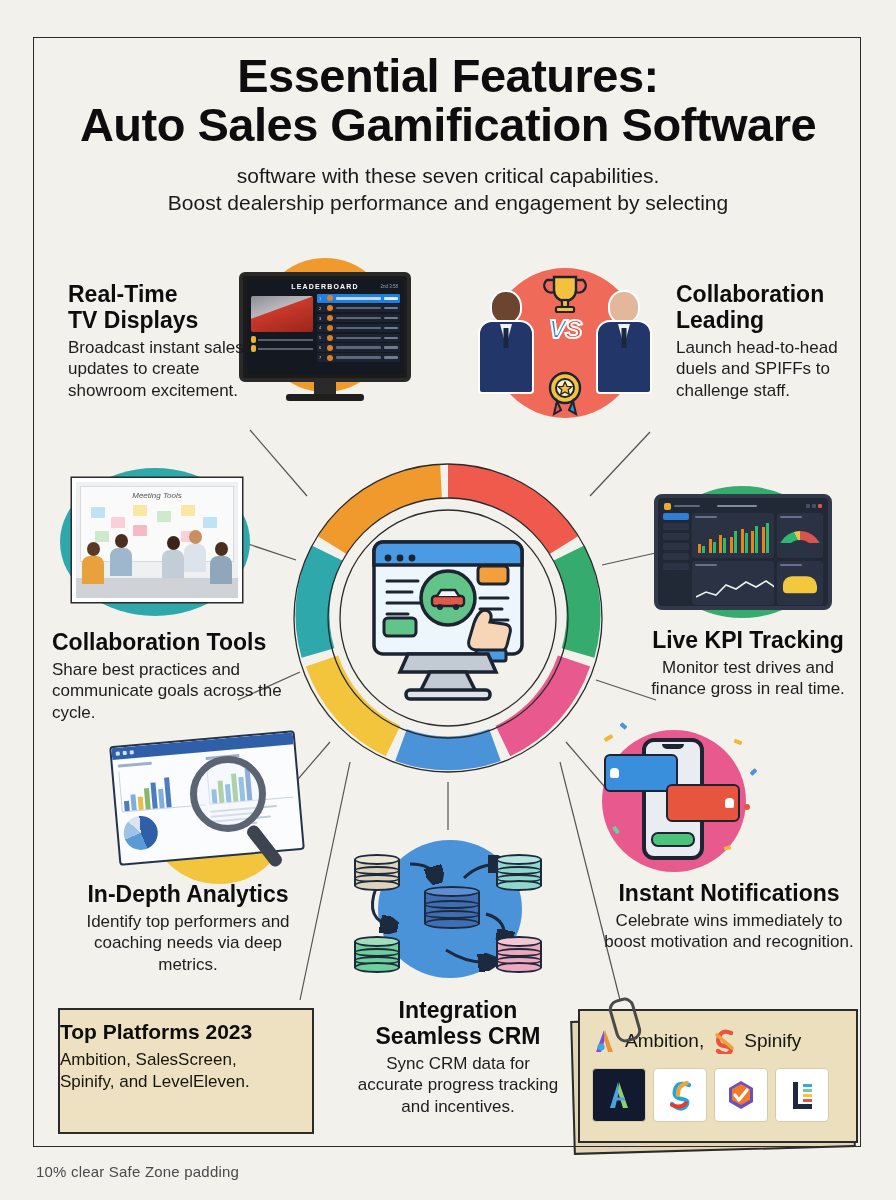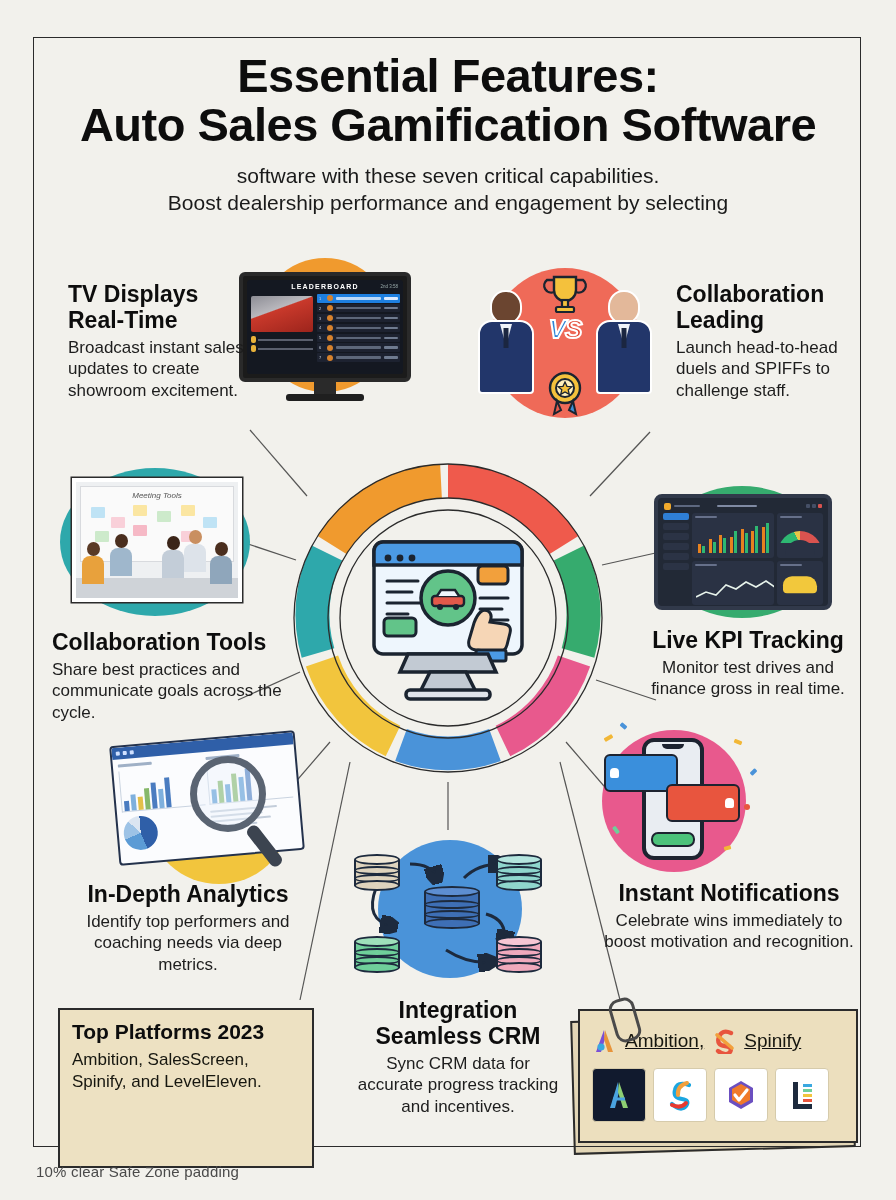--- a/index.html
+++ b/index.html
@@ -174,33 +174,33 @@
   .bubble .lines{flex:1;}
   .bubble .ln{height:2px;background:rgba(255,255,255,.9);border-radius:1px;margin-bottom:2.5px;}
   .bub-blue{left:10px;top:36px;width:62px;height:26px;background:#3a8fdc;}
   .bub-red{left:72px;top:66px;width:62px;height:26px;background:#e8553e;}
   .nt-bell{width:9px;height:10px;background:#fff;border-radius:4px 4px 2px 2px;}
   .nt-crown{position:absolute;left:68px;top:24px;width:0;height:0;border-left:11px solid transparent;border-right:11px solid transparent;border-bottom:13px solid #f2b736;}
   .confetti{position:absolute;border-radius:1px;}
 
   
   #card-platforms{
-    position:absolute;left:58px;top:1008px;width:256px;height:160px;
-    background:#ede1c2;border:2px solid #2b2b2b;box-sizing:border-box;padding:10px 12px;
+    position:absolute;left:58px;top:1008px;width:256px;height:126px;
+    background:#ede1c2;border:2px solid #2b2b2b;box-sizing:border-box;padding:10px 0;
   }
   .cp-title{font-size:21px;font-weight:bold;color:#0d0d0d;margin-bottom:5px;}
   .cp-body{font-size:17px;line-height:1.30;color:#16160f;}
 
   #card-logos{
     position:absolute;left:578px;top:1009px;width:280px;height:134px;
     background:#ecdfbe;border:2px solid #2b2b2b;box-sizing:border-box;padding:10px 12px;
   }
   #card-logos::before{content:"";position:absolute;left:-8px;top:6px;width:278px;height:130px;background:#e3d6b6;border:2px solid #2b2b2b;z-index:-1;transform:rotate(-1.6deg);}
   .clip{position:absolute;left:32px;top:-13px;width:20px;height:38px;border:3px solid #4a4a4a;border-radius:10px;background:transparent;transform:rotate(-16deg);}
-  .lg-row1{display:flex;align-items:center;gap:7px;height:40px;text-decoration:underline;}
+  .lg-row1{display:flex;align-items:center;gap:7px;height:40px;}
   .lg-name{font-size:19px;color:#16160f;}
   .lg-tiles{display:flex;gap:7px;margin-top:7px;}
   .lg-tile{width:52px;height:52px;border:1px solid #d6cbab;border-radius:4px;display:flex;align-items:center;justify-content:center;background:#fff;}
   .lg-tile.dark{background:#111a2e;}
 
   .amb-mark{width:26px;height:26px;position:relative;}
   .spin-mark{width:26px;height:26px;position:relative;}
 </style>
 </head>
 <body>
@@ -346,22 +346,22 @@
           </div>
       </div>
     </div>
   </div>
   <div class="tv-neck"></div>
   <div class="tv-foot"></div>
 </div>
 
 <div class="feature ta-l" id="f-tv">
   <div class="f-title">
+    <div>Real-Time</div>
     <div>TV Displays</div>
-    <div>Real-Time</div>
   </div>
   <div class="f-desc">Broadcast instant sales updates to create showroom excitement.</div>
 </div>
 
 <div class="illu" id="illu-vs">
   <div class="vs-circle"></div>
   <div class="vs-trophy">
     <svg viewBox="0 0 46 40" width="46" height="40">
       <path d="M12 3 h22 v13 a11 11 0 0 1 -22 0z" fill="#f4c13c" stroke="#1b2430" stroke-width="2.4"></path>
       <path d="M12 6 h-7 a7 7 0 0 0 7 12" fill="none" stroke="#1b2430" stroke-width="2.4"></path>

